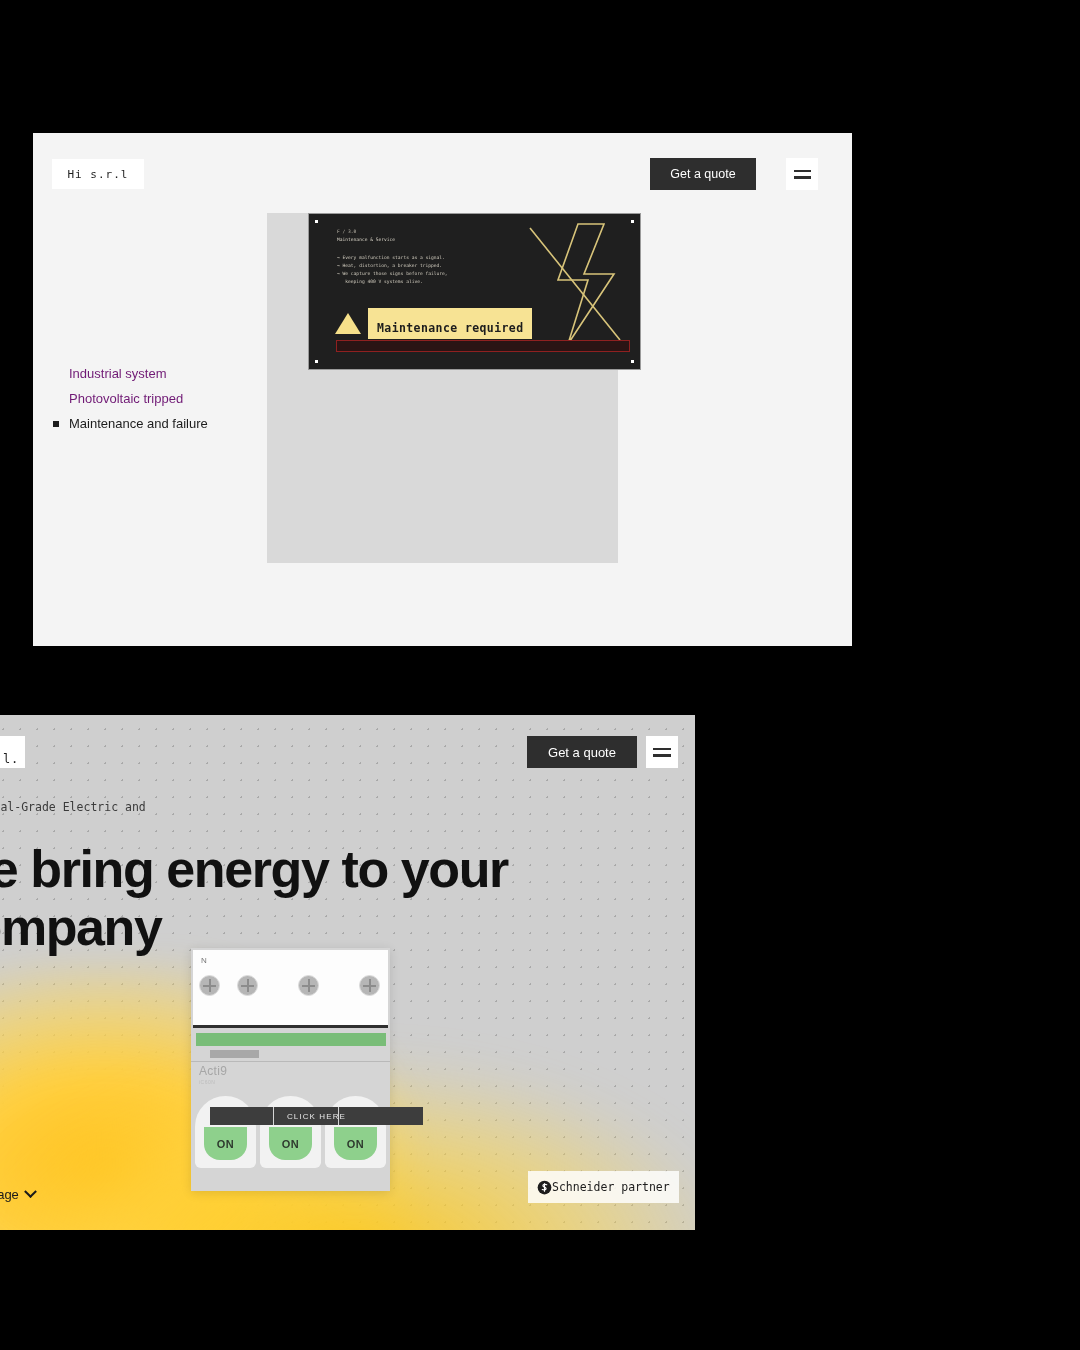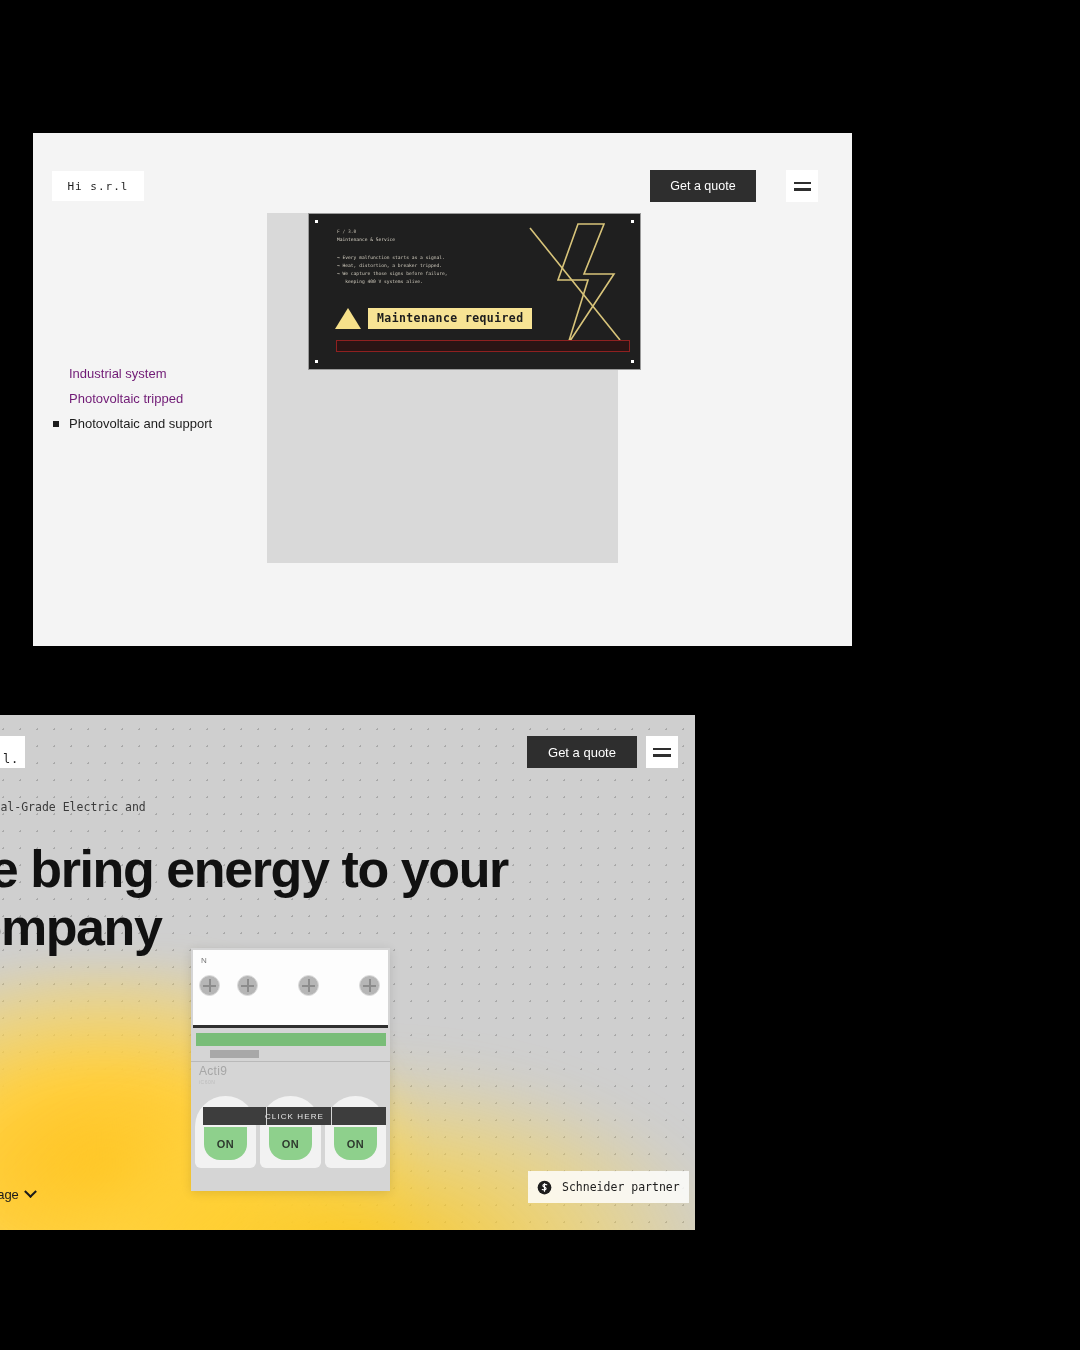--- a/index.html
+++ b/index.html
@@ -12,21 +12,21 @@
   .stage { position: relative; width: 1080px; height: 1350px; background: #000; }
 
   
   .panel-top {
     position: absolute; left: 33px; top: 133px;
     width: 819px; height: 513px;
     background: #f4f4f4;
     overflow: hidden;
   }
   .p1-header {
-    position: absolute; left: 0; top: 16px; width: 100%; height: 72px;
+    position: absolute; left: 0; top: 4px; width: 100%; height: 72px;
   }
   .p1-logo {
     position: absolute; left: 19px; top: 22px;
     width: 92px; height: 30px;
     background: #ffffff;
     display: flex; align-items: center; justify-content: center;
     font-family: "DejaVu Sans Mono", monospace;
     font-size: 11px; letter-spacing: 1px; color: #1e1e1e;
   }
   .p1-cta {
@@ -83,21 +83,21 @@
   .tri {
     width: 0; height: 0;
     border-left: 13px solid transparent;
     border-right: 13px solid transparent;
     border-bottom: 21px solid #f6e08a;
   }
   .alert-chip {
     background: #f7e394; color: #1d1d1d;
     font-family: "DejaVu Sans Mono", monospace;
     font-size: 11.5px; font-weight: bold; letter-spacing: .4px;
-    padding: 3px 9px 4px;
+    padding: 13px 9px 4px;
   }
   .term-bar {
     position: absolute; left: 27px; top: 126px;
     width: 294px; height: 12px;
     border: 1px solid #8f2020; background: #2a1414; z-index: 3;
   }
   .bolt { position: absolute; right: 6px; top: 4px; z-index: 2; }
 
   
   .p1-nav { position: absolute; left: 20px; top: 228px; }
@@ -171,21 +171,21 @@
   .p2-langsel {
     position: absolute; left: 346px; bottom: 28px;
     display: flex; align-items: center; gap: 7px;
     font-size: 13px; color: #1a1a1a; cursor: pointer;
   }
   .chev { width: 9px; height: 9px; border-right: 2px solid #1a1a1a; border-bottom: 2px solid #1a1a1a; transform: rotate(45deg) translate(-2px,-2px); }
 
   .p2-partner {
     position: absolute; left: 913px; bottom: 27px;
     height: 24px; background: rgba(255,255,255,.82);
-    display: flex; align-items: center; gap: 10px;
+    display: flex; align-items: center; gap: 0;
     padding: 16px 9px;
     font-family: "DejaVu Sans Mono", monospace; font-size: 11.5px; color: #1d1d1d;
     cursor: pointer;
   }
 
   
   .breaker {
     position: absolute; left: 576px; top: 233px;
     width: 199px; height: 243px;
     background: #d5d5d5;
@@ -236,21 +236,21 @@
     background: #f2f2f2;
     border-radius: 32px 32px 6px 6px;
   }
   .tg-on {
     position: absolute; left: 9px; right: 9px; bottom: 8px; height: 33px;
     background: #8ed08c; border-radius: 0 0 16px 16px;
     display:flex; align-items:center; justify-content:center;
     font-size: 11px; font-weight: bold; color: #2f3b2f; letter-spacing: .5px;
   }
   .click-bar {
-    position: absolute; left: 12px; top: 159px; width: 183px; height: 18px;
+    position: absolute; left: 19px; top: 159px; width: 213px; height: 18px;
     background: #3d3d3d; color: #e6e6e6;
     display:flex; align-items:center; justify-content:center;
     font-size: 8px; letter-spacing: 1.1px; cursor: pointer;
   }
   .click-bar .seam { position:absolute; top:0; bottom:0; width:1px; background:#d5d5d5; }
 </style>
 </head>
 <body>
 
 <div class="stage">
@@ -302,21 +302,21 @@
       <div class="p1-nav-item">
         <span class="sq"></span>
         <span>Industrial system</span>
       </div>
       <div class="p1-nav-item">
         <span class="sq"></span>
         <span>Photovoltaic tripped</span>
       </div>
       <div class="p1-nav-item active">
         <span class="sq"></span>
-        <span>Photovoltaic and support</span>
+        <span>Maintenance and failure</span>
       </div>
     </nav>
   </section>
 
   <section class="panel-bot">
     <div class="dots"></div>
     <div class="glow"></div>
     <div class="glow2"></div>
 
     <div class="p2-header">

